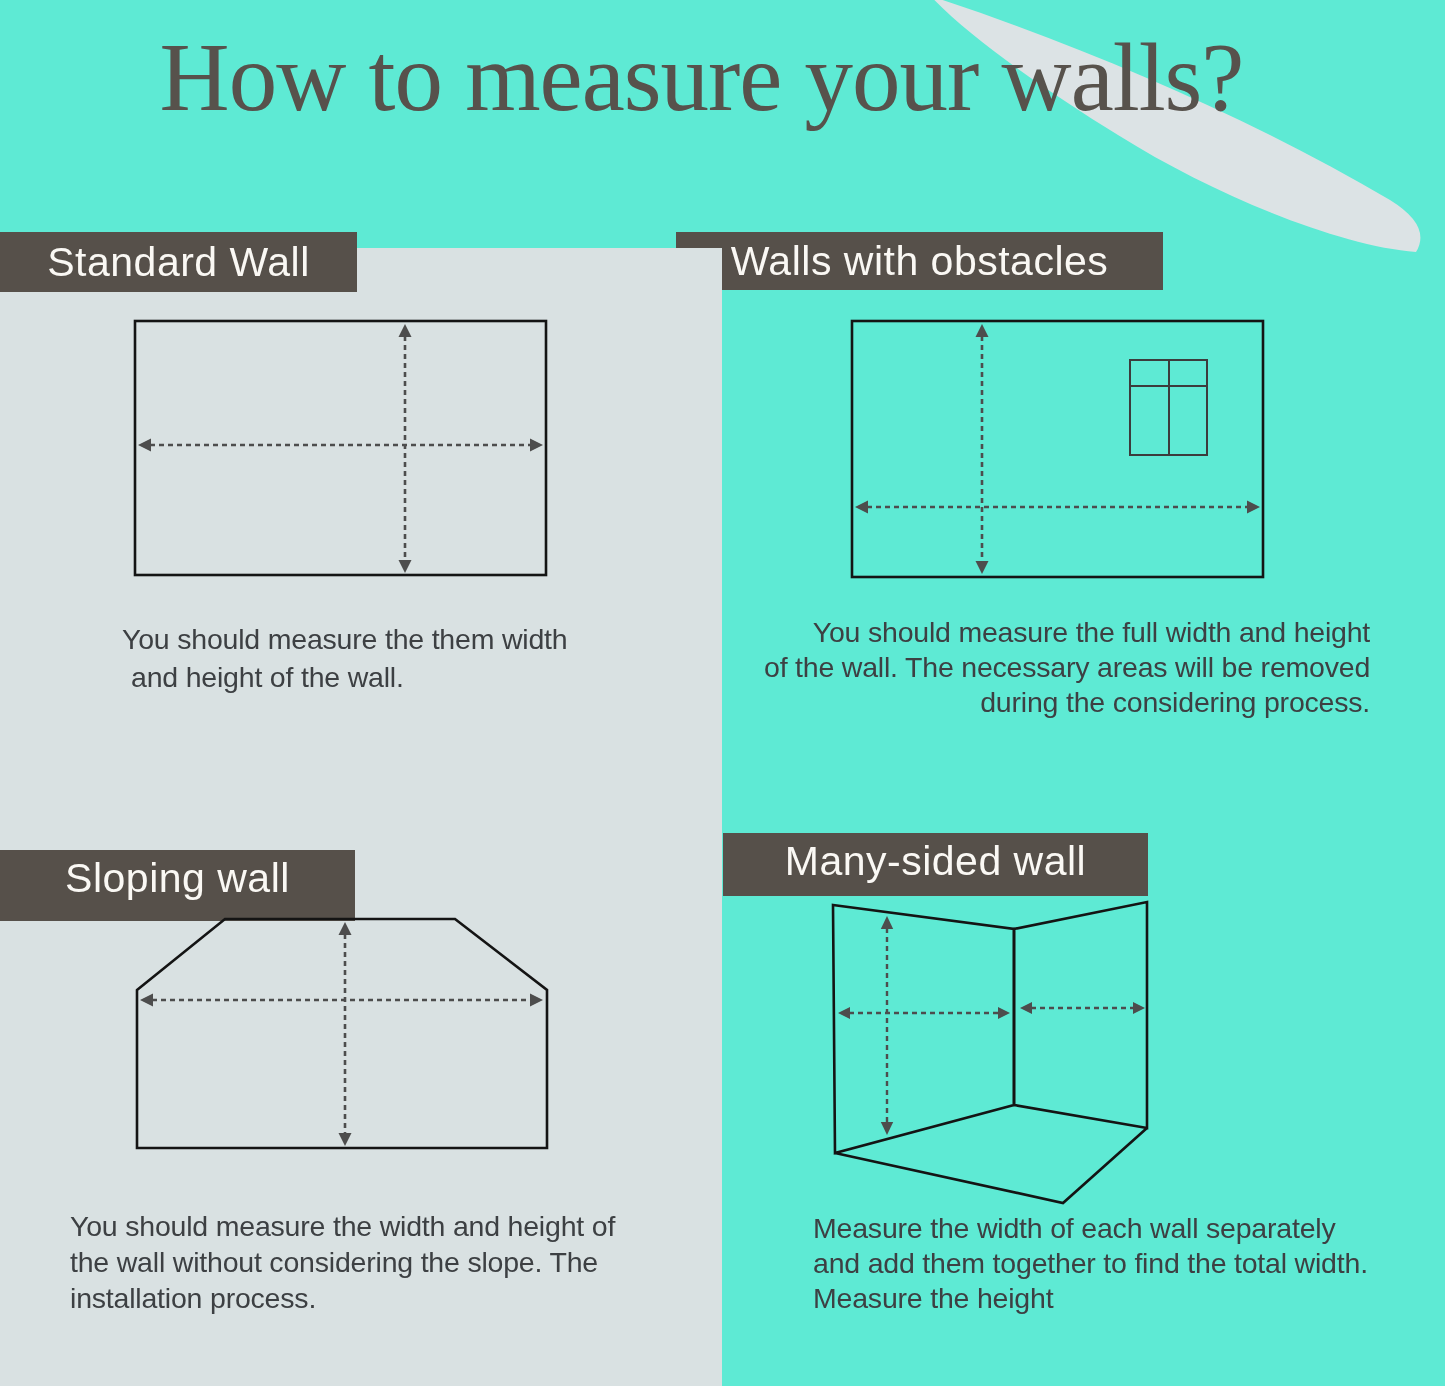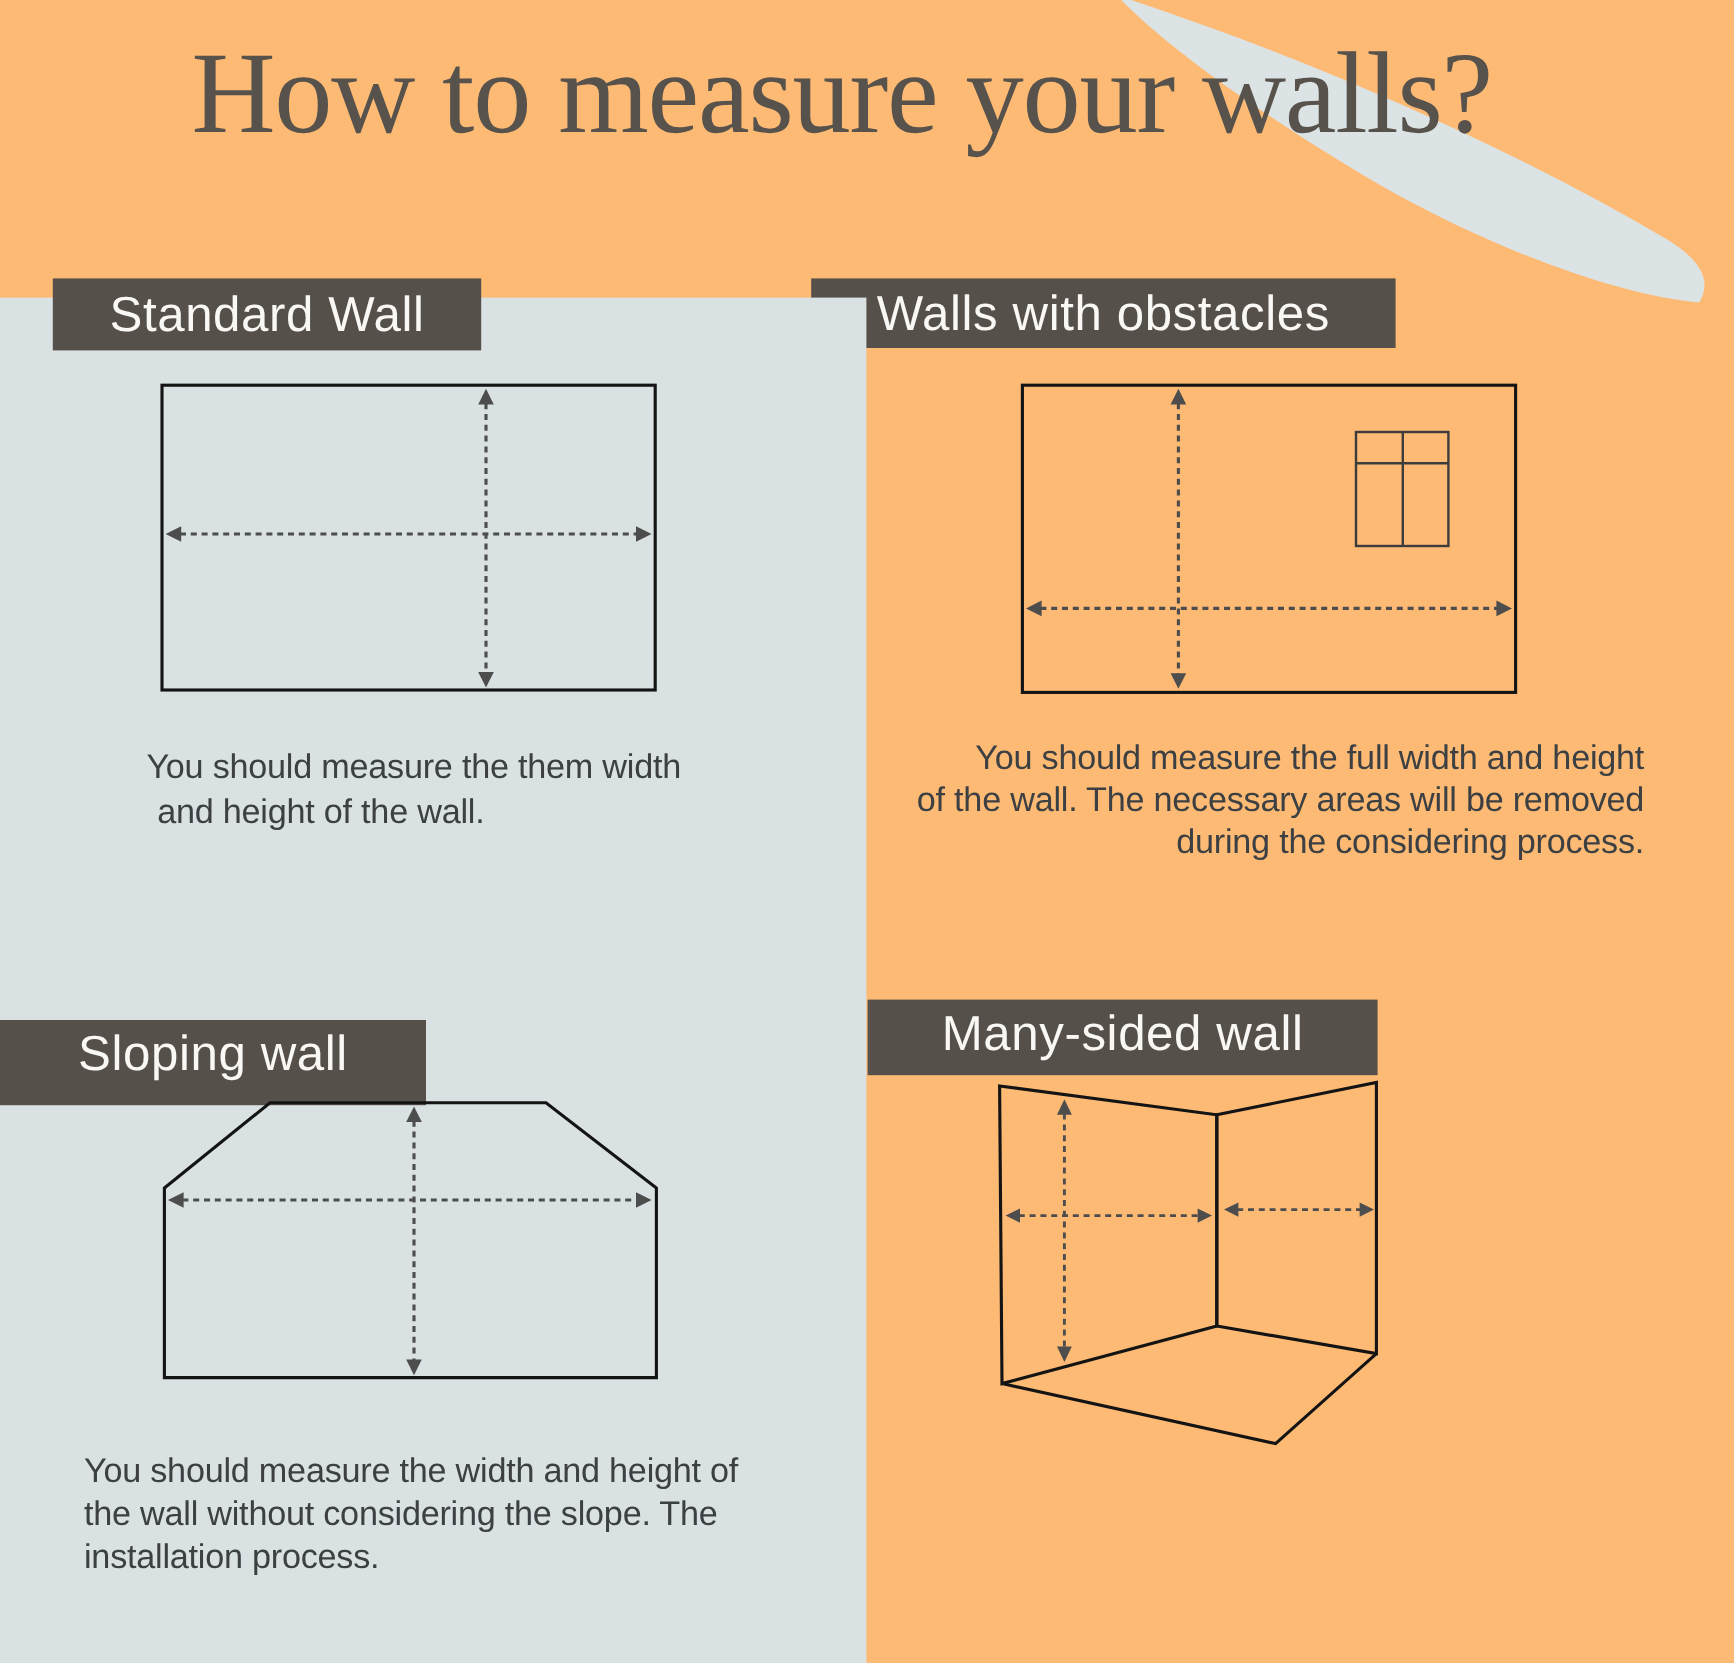--- a/index.html
+++ b/index.html
@@ -1,36 +1,36 @@
 <!DOCTYPE html>
 <html><head>
 <meta charset="utf-8">
 <style>
   html,body{margin:0;padding:0;background:#ffffff;}
   #canvas{
     position:relative;width:1445px;height:1386px;overflow:hidden;
-    background:#fdba74;font-family:"Liberation Sans",sans-serif;
+    background:#5eead4;font-family:"Liberation Sans",sans-serif;
   }
   .abs{position:absolute;}
   
   #band-svg{left:0;top:0;z-index:0;}
   
   #page-title{
     left:0;top:22px;width:1445px;text-align:center;
     font-family:"Liberation Serif",serif;font-size:97px;letter-spacing:-1px;
     color:#57524c;z-index:1;transform:translateX(-21px);white-space:nowrap;
   }
   
   #panel{left:0;top:248px;width:722px;height:1138px;background:#d9e1e2;z-index:2;}
   
   .bar{
     background:#56504a;color:#faf8f4;font-size:41px;letter-spacing:.5px;
     text-align:center;white-space:nowrap;z-index:3;
   }
-  #bar-standard{left:0;top:232px;width:357px;height:60px;line-height:60px;margin-left:44px;}
+  #bar-standard{left:0;top:232px;width:357px;height:60px;line-height:60px;}
   #bar-obstacles{left:676px;top:232px;width:487px;height:58px;line-height:58px;z-index:1;}
   #bar-sloping{left:0;top:850px;width:355px;height:71px;line-height:57px;}
   #bar-many{left:723px;top:833px;width:425px;height:63px;line-height:57px;}
   
   .diagram{z-index:3;}
   #diagram-standard{left:130px;top:315px;}
   #diagram-obstacles{left:845px;top:315px;}
   #diagram-sloping{left:130px;top:905px;}
   #diagram-many{left:820px;top:890px;}
   
@@ -156,14 +156,19 @@
     <span class="line">of the wall. The necessary areas will be removed</span>
     <span class="line">during the considering process.</span>
   </div>
 
   <div id="desc-sloping" class="abs desc">
     <span class="line">You should measure the width and height of</span>
     <span class="line">the wall without considering the slope. The</span>
     <span class="line">installation process.</span>
   </div>
 
+  <div id="desc-many" class="abs desc">
+    <span class="line">Measure the width of each wall separately</span>
+    <span class="line">and add them together to find the total width.</span>
+    <span class="line">Measure the height</span>
+  </div>
 
 </div>
 
 </body></html>

